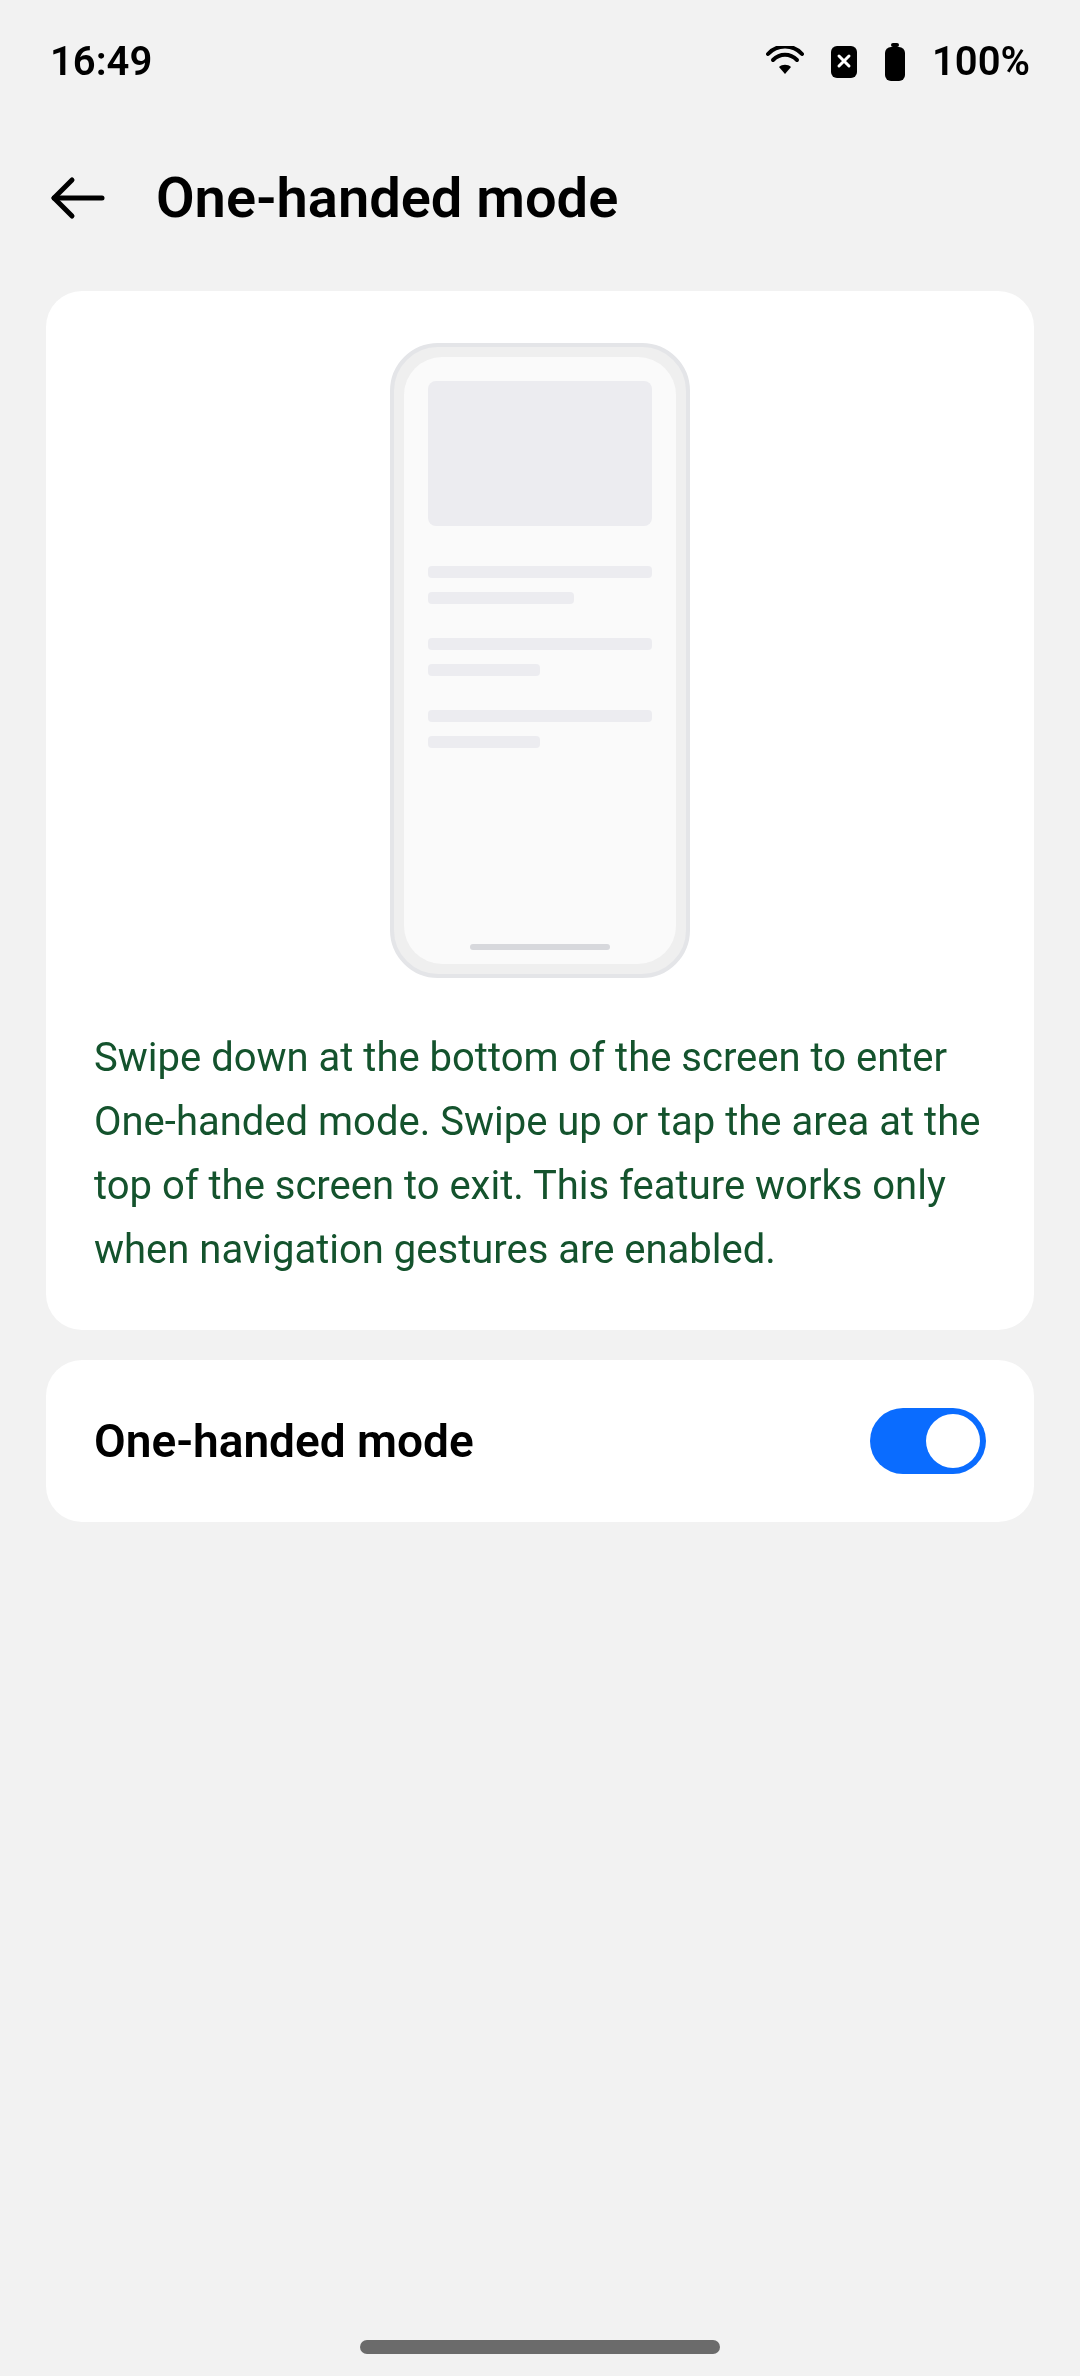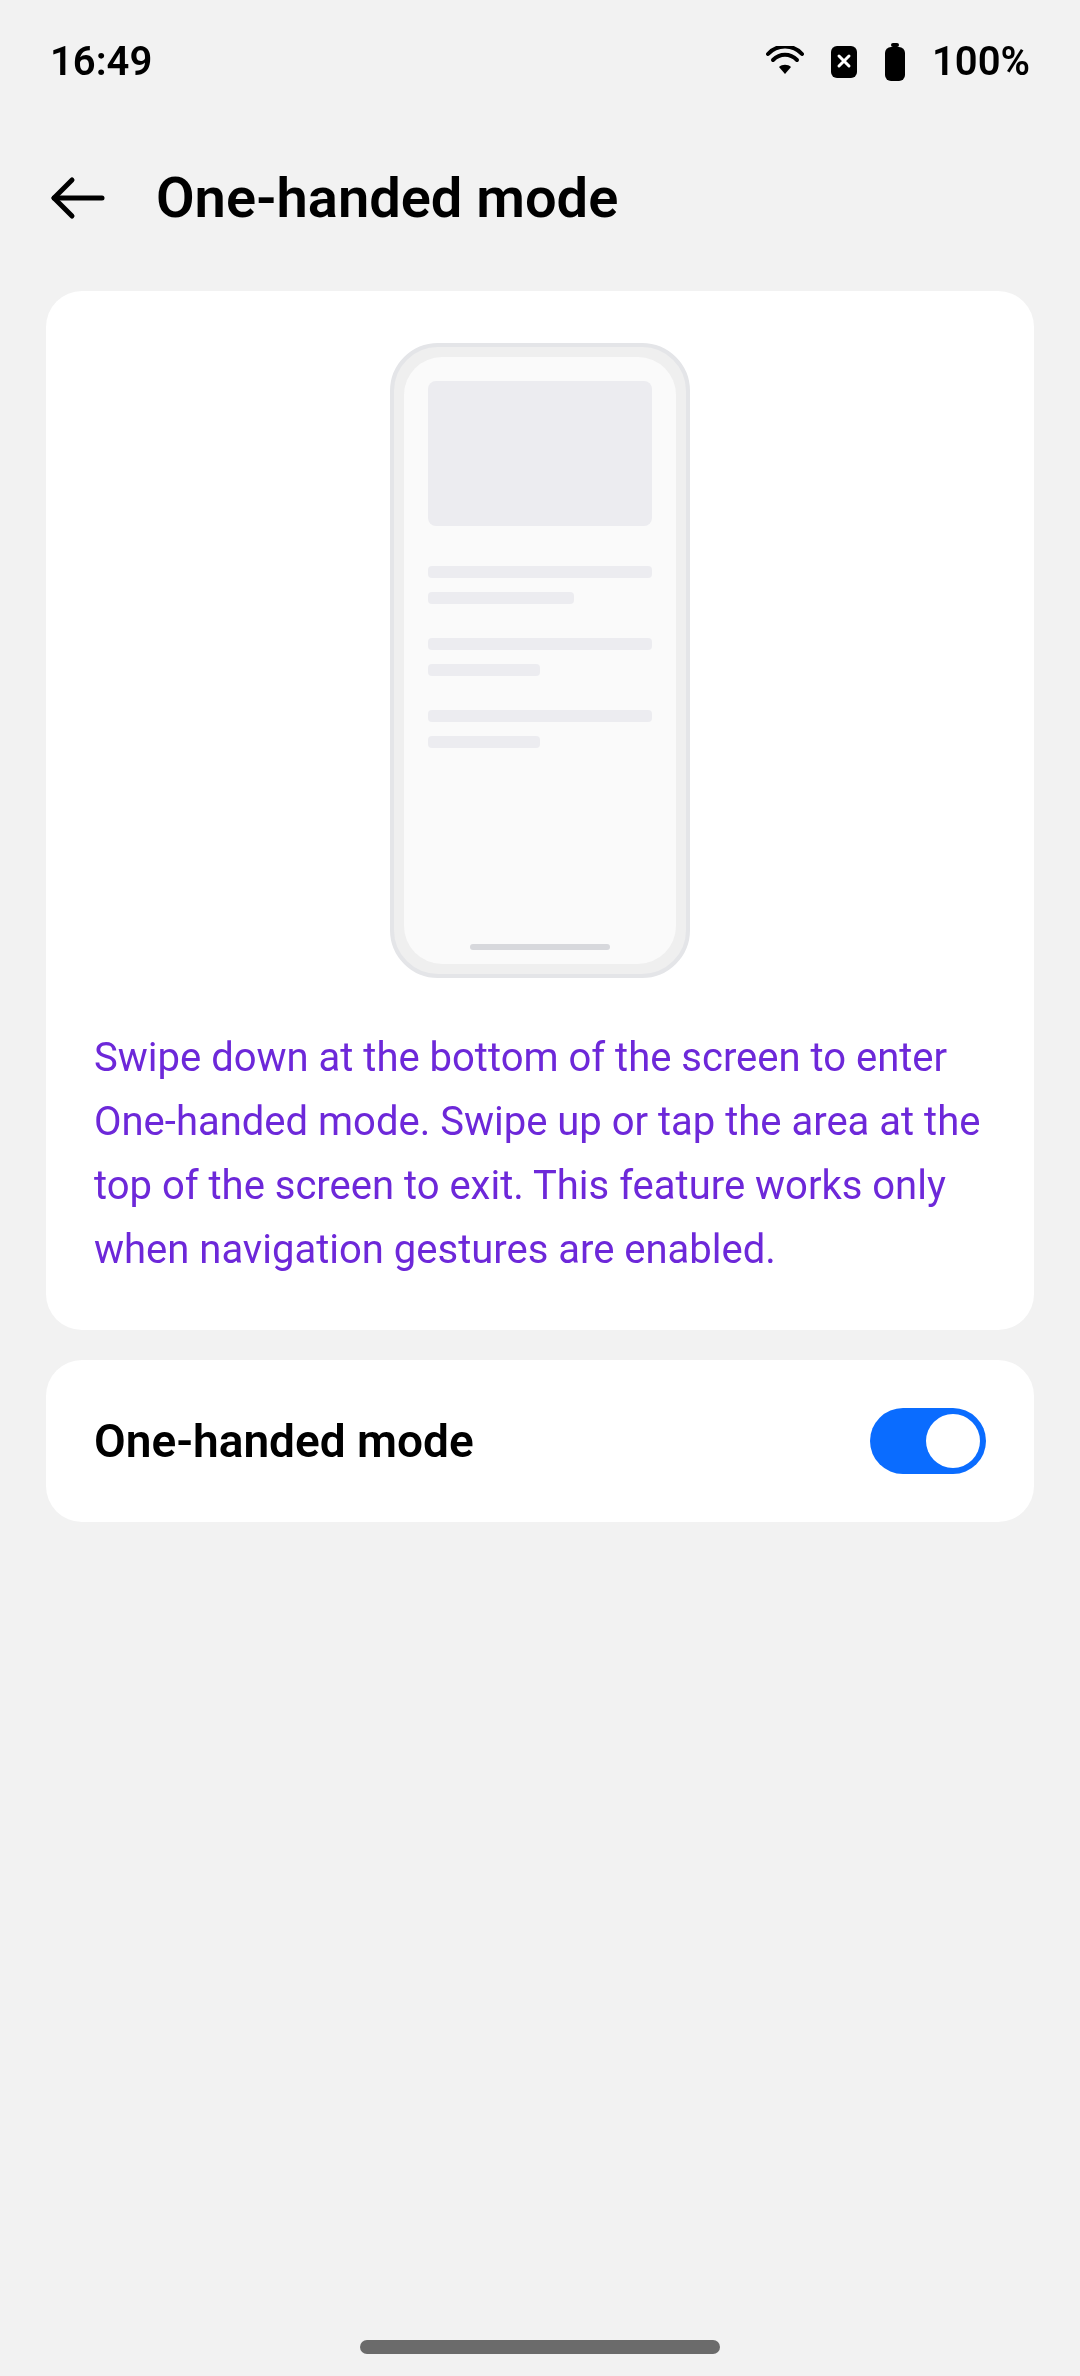--- a/index.html
+++ b/index.html
@@ -89,21 +89,21 @@
     transform: translateX(-50%);
     width: 140px;
     height: 6px;
     background: #d7d8dc;
     border-radius: 3px;
   }
 
   .desc {
     font-size: 40px;
     line-height: 1.6;
-    color: #6d28d9;
+    color: #14532d;
   }
 
   
   .toggle-card {
     background: #fff;
     margin: 0 46px;
     border-radius: 36px;
     padding: 48px 48px 48px 48px;
     display: flex;
     justify-content: space-between;

